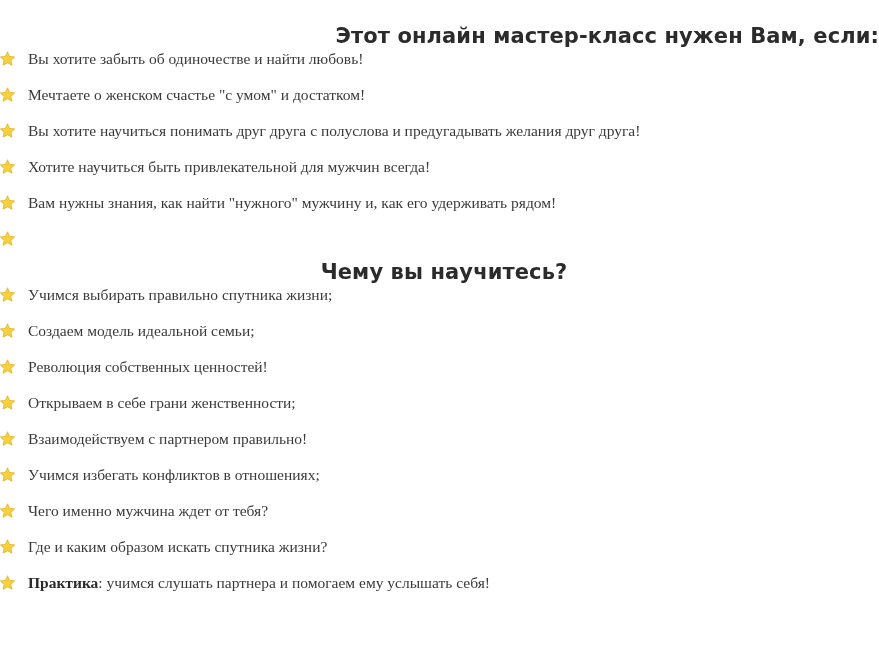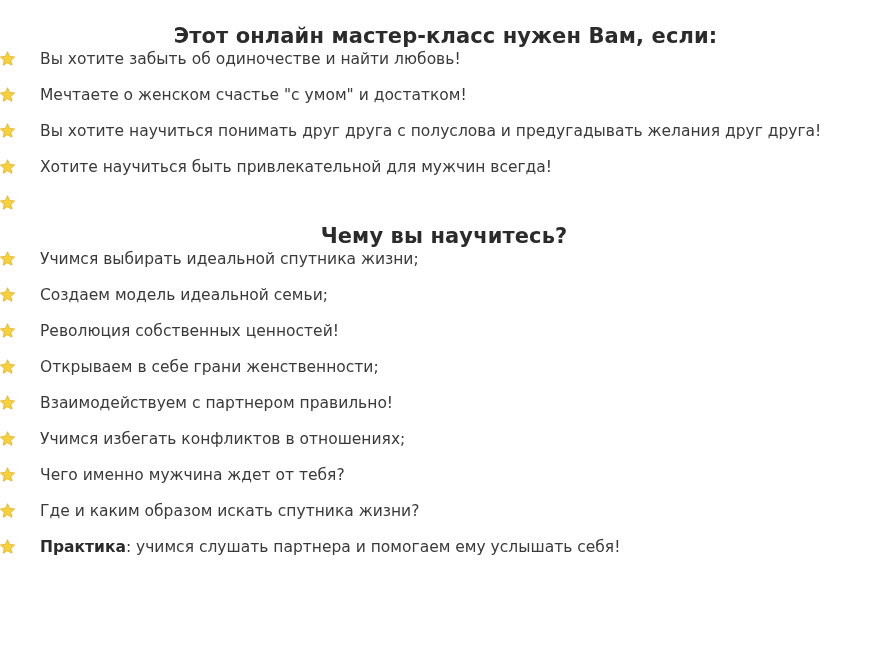--- a/index.html
+++ b/index.html
@@ -23,44 +23,46 @@
   }
   .section-title {
     text-align: center;
     font-size: 21px;
     font-weight: bold;
     color: #2b2b2b;
     letter-spacing: 0.1px;
   }
   .title-1 {
     margin: 24px 0 0 12px;
+    text-align: right;
   }
   .title-2 {
     margin: 46px 0 0 9px;
   }
   ul.bullet-list {
     list-style: none;
     margin: 0;
     padding: 0;
   }
   .list-1 {
     margin-top: 25px;
     padding-left: 14px;
   }
   .list-2 {
     margin-top: 30px;
     padding-left: 14px;
   }
   ul.bullet-list li {
     position: relative;
-    padding-left: 40px;
+    padding-left: 28px;
     font-size: 15.5px;
     line-height: 1.42;
     margin-bottom: 14px;
     color: #3a3a3a;
+    font-family: Liberation Serif, serif;
   }
   .list-2 li {
     margin-bottom: 14px;
   }
   .star-icon {
     position: absolute;
     left: 0;
     top: 3px;
     width: 15px;
     height: 15px;
@@ -118,33 +120,41 @@
           </svg>
       </span>
       <span class="item-text">Хотите научиться быть привлекательной для мужчин всегда!</span>
     </li>
     <li>
       <span class="star-icon">
         <svg viewBox="0 0 20 20">
             <polygon points="10,1 12.8,7.2 19.5,7.9 14.4,12.4 15.9,19 10,15.6 4.1,19 5.6,12.4 0.5,7.9 7.2,7.2" fill="#f7d13a" stroke="#e0ab1d" stroke-width="1"></polygon>
           </svg>
       </span>
+      <span class="item-text">Вам нужны знания, как найти "нужного" мужчину и, как его удерживать рядом!</span>
+    </li>
+    <li>
+      <span class="star-icon">
+        <svg viewBox="0 0 20 20">
+            <polygon points="10,1 12.8,7.2 19.5,7.9 14.4,12.4 15.9,19 10,15.6 4.1,19 5.6,12.4 0.5,7.9 7.2,7.2" fill="#f7d13a" stroke="#e0ab1d" stroke-width="1"></polygon>
+          </svg>
+      </span>
     </li>
   </ul>
 
   <h2 class="section-title title-2">Чему вы научитесь?</h2>
 
   <ul class="bullet-list list-2">
     <li>
       <span class="star-icon">
         <svg viewBox="0 0 20 20">
             <polygon points="10,1 12.8,7.2 19.5,7.9 14.4,12.4 15.9,19 10,15.6 4.1,19 5.6,12.4 0.5,7.9 7.2,7.2" fill="#f7d13a" stroke="#e0ab1d" stroke-width="1"></polygon>
           </svg>
       </span>
-      <span class="item-text">Учимся выбирать идеальной спутника жизни;</span>
+      <span class="item-text">Учимся выбирать правильно спутника жизни;</span>
     </li>
     <li>
       <span class="star-icon">
         <svg viewBox="0 0 20 20">
             <polygon points="10,1 12.8,7.2 19.5,7.9 14.4,12.4 15.9,19 10,15.6 4.1,19 5.6,12.4 0.5,7.9 7.2,7.2" fill="#f7d13a" stroke="#e0ab1d" stroke-width="1"></polygon>
           </svg>
       </span>
       <span class="item-text">Создаем модель идеальной семьи;</span>
     </li>
     <li>

